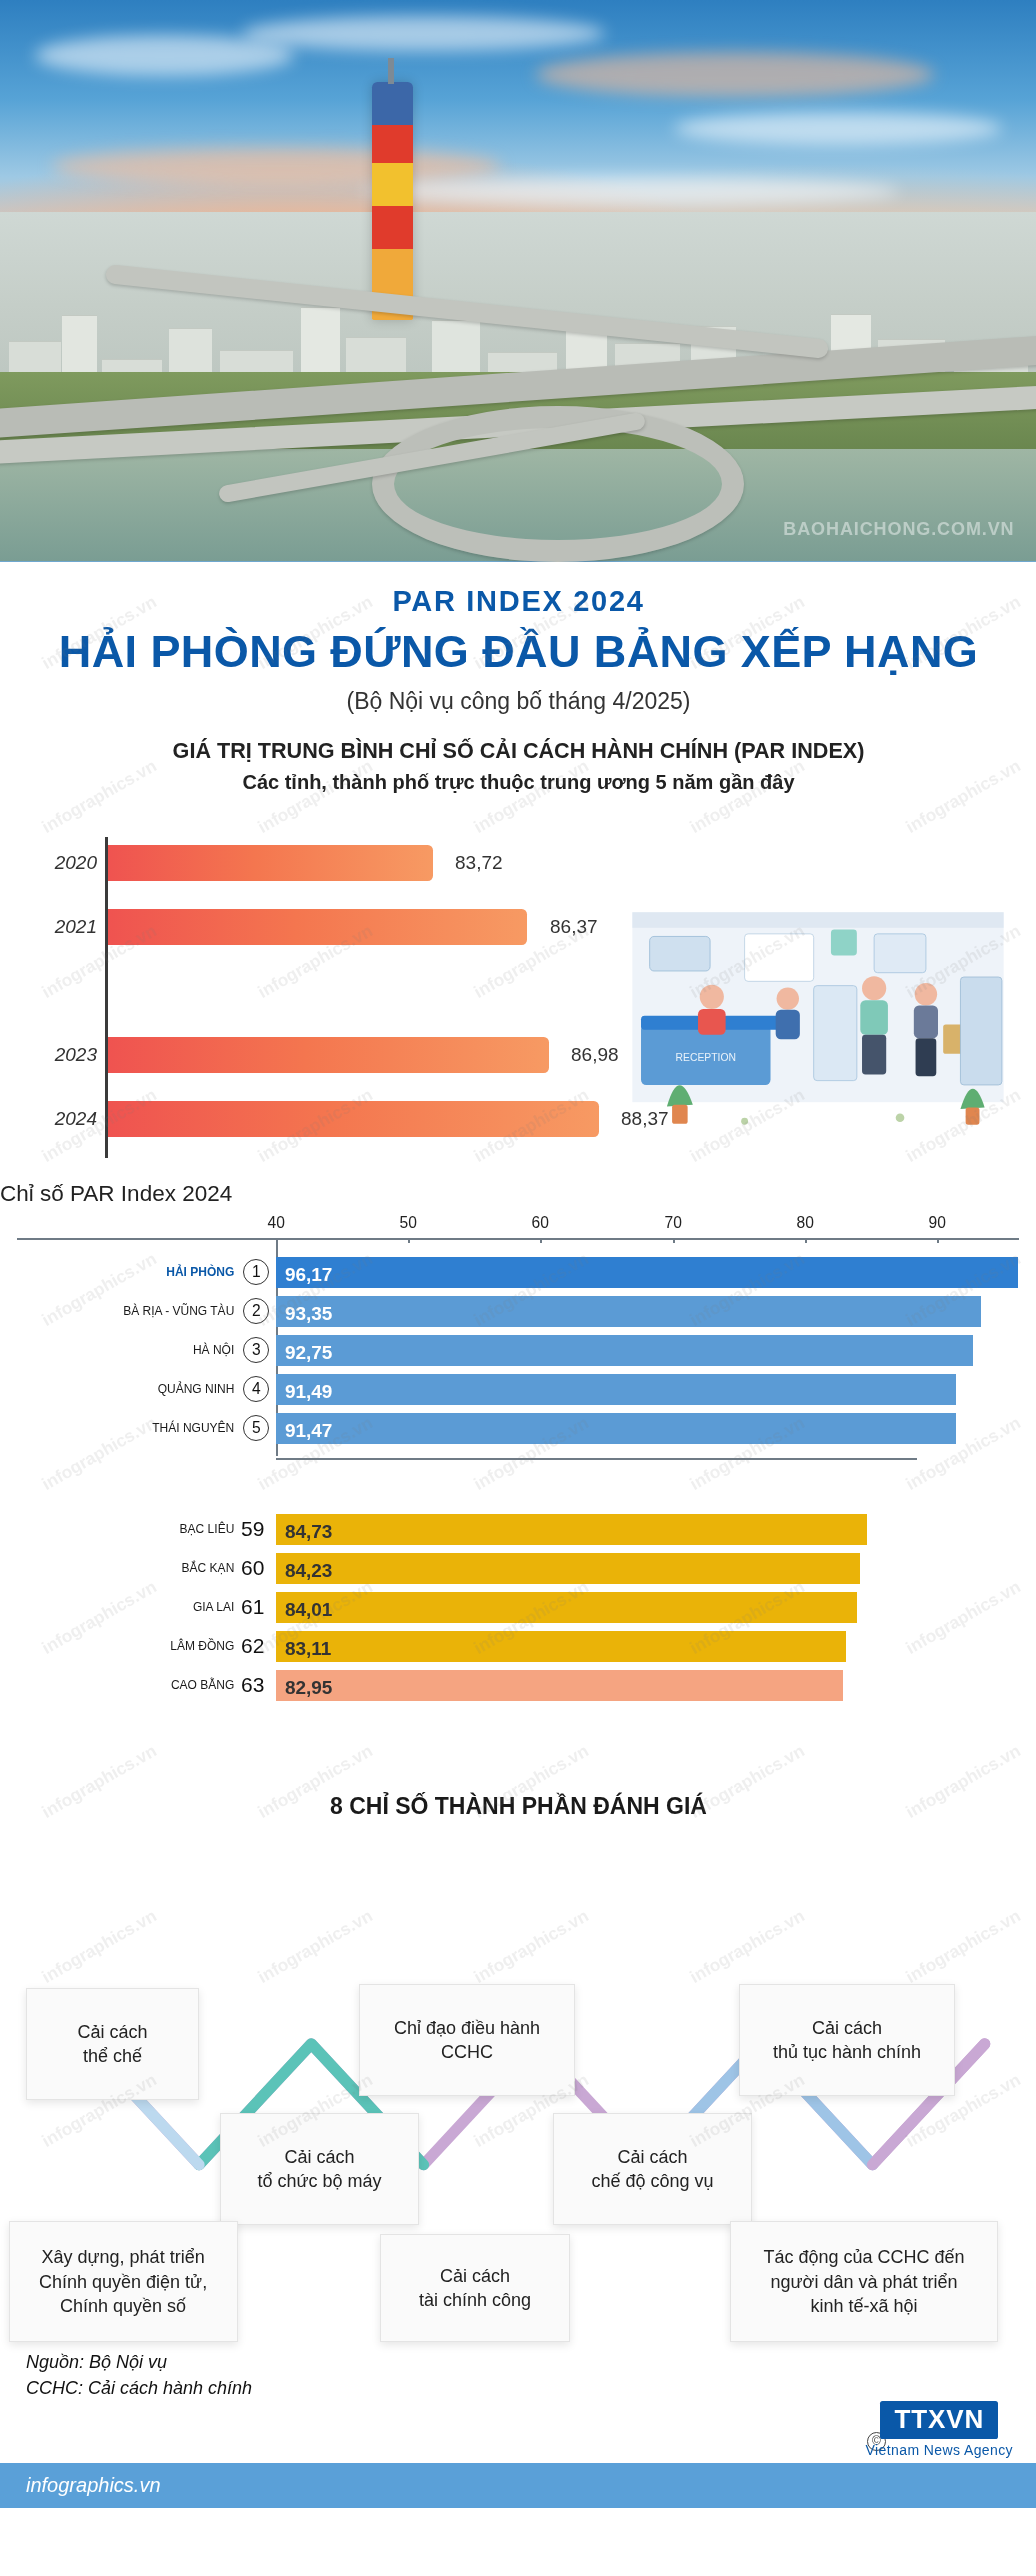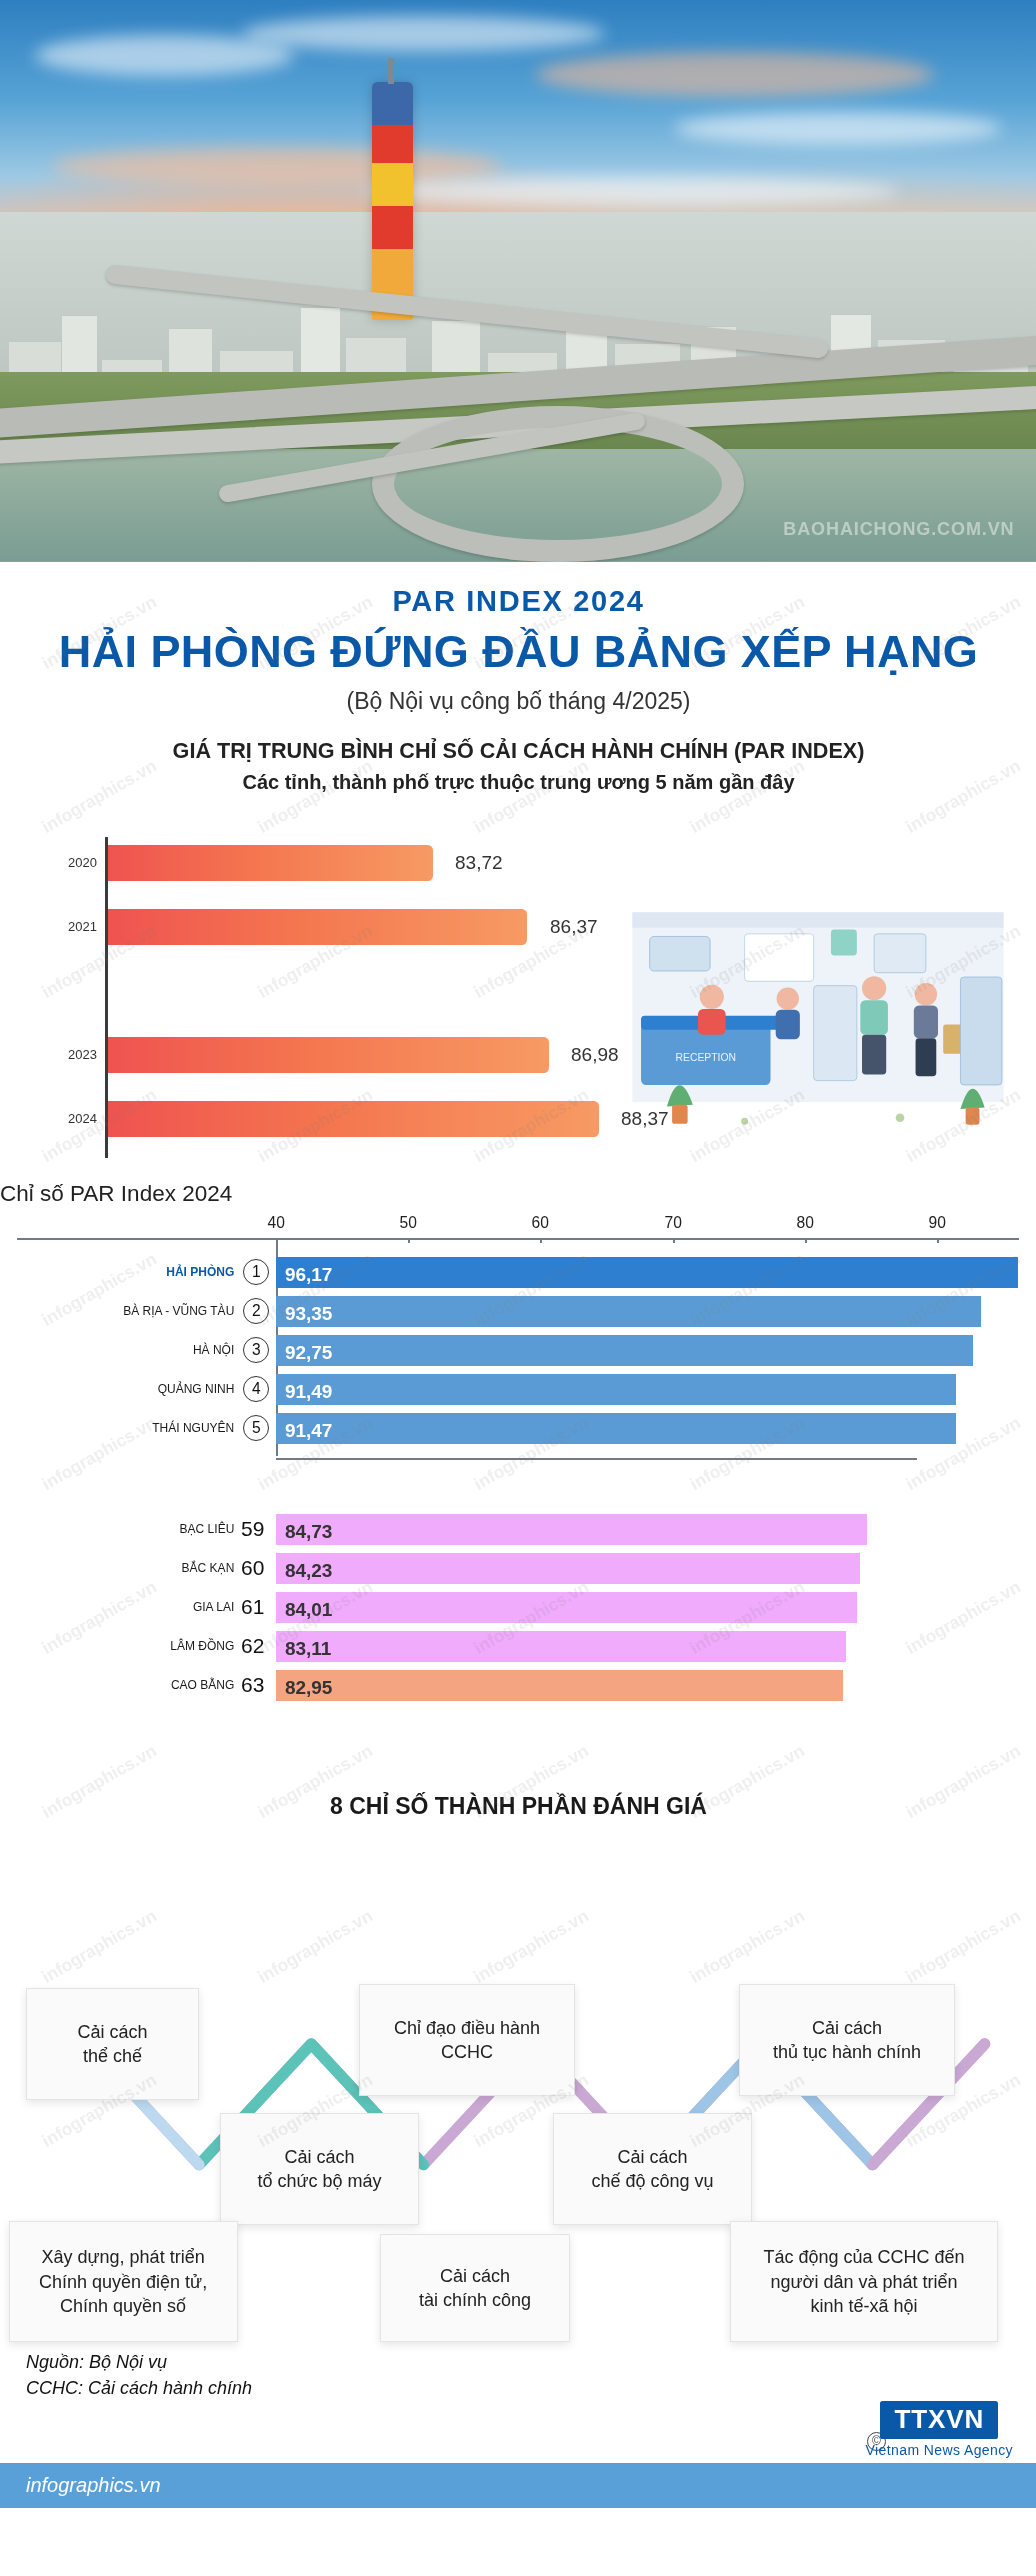--- a/index.html
+++ b/index.html
@@ -104,21 +104,21 @@
     margin: 19px 0 0 0;
     height: 363px;
   }
   .avg-axis {
     position: absolute; left: 105px; top: 24px; width: 2.6px; height: 321px;
     background: #3b3b3b;
   }
   .avg-row { position: absolute; left: 0; height: 48px; }
   .avg-year {
     position: absolute; left: 0; width: 97px; text-align: right;
-    font-size: 13px; color: #333; line-height: 48px;
+    font-size: 19px; color: #333; line-height: 48px; font-style: italic;
   }
   .avg-bar {
     position: absolute; left: 108px; top: 6px; height: 36px;
     border-radius: 0 5.2px 5.2px 0;
     background: linear-gradient(90deg, #ef5350 0%, #f4764f 45%, #f79a63 100%);
   }
   .avg-val {
     position: absolute; font-size: 19px; color: #333; line-height: 48px;
   }
   .office-art {
@@ -151,21 +151,21 @@
     border: 1.7px solid #333; font-size: 15.6px; line-height: 23px; text-align: center; color: #111;
   }
   .rank-num.plain { border: none; font-size: 21px; line-height: 26px; width: 35px; }
   .bar-top {
     position: absolute; height: 31px; top: 1.7px;
     background: #5b9bd5;
   }
   .bar-top.first { background: #2f7fd1; }
   .bar-bot {
     position: absolute; height: 31px; top: 1.7px;
-    background: #f0abfc;
+    background: #eab308;
   }
   .bar-bot.last { background: #f5a481; }
   .bar-label {
     position: absolute; left: 8.6px; top: 1.7px; height: 31px; line-height: 31px;
     font-size: 19px; color: #fff; font-weight: bold;
   }
   .bar-label.dark { color: #333; }
   .hi-name { font-weight: bold; color: #0a58a8; }
   .divider-line {
     position: absolute; height: 1.7px; background: #6f7b86;

